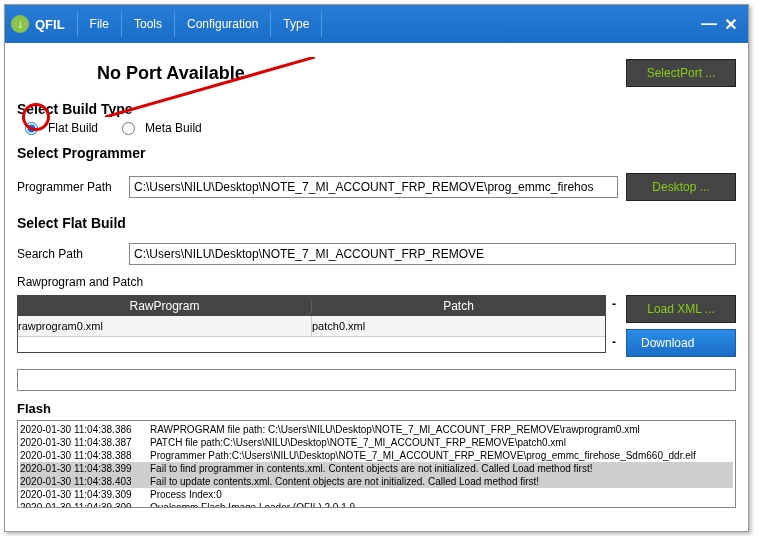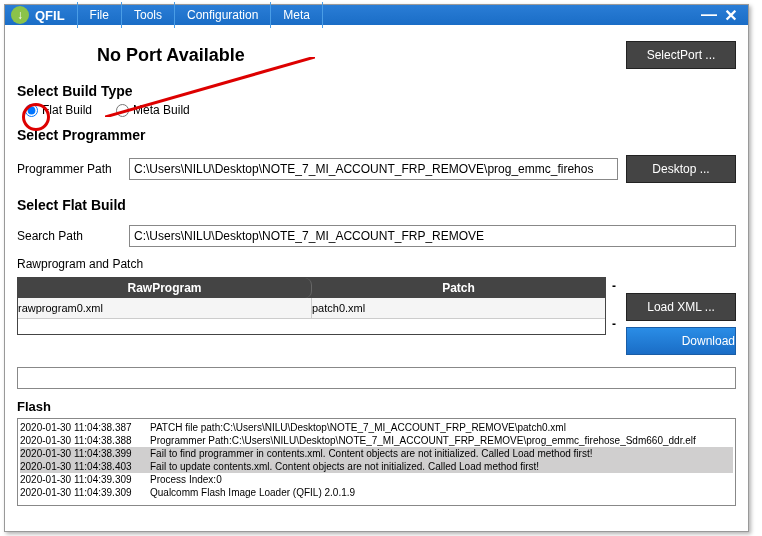--- a/index.html
+++ b/index.html
@@ -1,70 +1,70 @@
 <!DOCTYPE html>
 <html><head>
 <meta charset="utf-8">
 <style>
 * { box-sizing: border-box; margin: 0; padding: 0; }
 body { font-family: Arial, sans-serif; font-size: 12px; background: #fff; width: 762px; height: 536px; overflow: hidden; position: relative; }
 .window { border: 1px solid #999; width: 745px; height: 528px; margin: 4px; position: relative; background: #fff; box-shadow: 2px 2px 4px rgba(0,0,0,0.3); }
-.titlebar { background: linear-gradient(#2a7dd6, #1a6dc6); height: 20px; display: flex; align-items: center; color: #fff; font-weight: bold; justify-content: space-between; }
+.titlebar { background: linear-gradient(#2a7dd6, #1a6dc6); height: 38px; display: flex; align-items: center; color: #fff; font-weight: bold; justify-content: space-between; }
 .titlebar .logo { width: 18px; height: 18px; background: #8bc34a; border-radius: 50%; margin: 0 6px; display: flex; align-items: center; justify-content: center; }
 .titlebar .logo::before { content: "↓"; color: #fff; font-size: 12px; }
 .titlebar .title { padding-right: 12px; font-size: 13px; }
 .menubar { display: flex; }
 .menubar .menuitem { padding: 0 12px; height: 26px; line-height: 26px; border-left: 1px solid #4a9de6; cursor: pointer; font-size: 12px; font-weight: normal; }
 .menubar .menuitem:first-child { border-left: 1px solid #4a9de6; }
 .menubar .menuitem:last-child { border-right: 1px solid #4a9de6; }
 .winbtns { margin-left: auto; display: flex; align-items: center; padding-right: 6px; }
 .winbtns span { width: 22px; text-align: center; cursor: pointer; font-size: 16px; font-weight: bold; }
 .content { padding: 8px 12px; }
 .toprow { display: flex; align-items: center; margin: 8px 0 14px; }
 .porttext { font-size: 18px; font-weight: bold; margin-left: 80px; }
-.btn-dark { background: #444; color: #ffffff; border: 1px solid #222; padding: 6px 14px; font-size: 12px; cursor: pointer; min-width: 110px; }
-.btn-blue { background: linear-gradient(#2a8de6, #1a6dc6); color: #fff; border: 1px solid #1a5da6; padding: 6px 0; font-size: 12px; cursor: pointer; min-width: 110px; text-align: right; }
+.btn-dark { background: #444; color: #84cc16; border: 1px solid #222; padding: 6px 14px; font-size: 12px; cursor: pointer; min-width: 110px; }
+.btn-blue { background: linear-gradient(#2a8de6, #1a6dc6); color: #fff; border: 1px solid #1a5da6; padding: 6px 14px; font-size: 12px; cursor: pointer; min-width: 110px; text-align: left; }
 .section-label { font-size: 14px; font-weight: bold; margin: 6px 0 4px; }
 .radiorow { display: flex; gap: 24px; margin: 4px 0 10px; align-items: center; padding-left: 8px; }
-.radiorow label { display: flex; align-items: center; gap: 4px; font-size: 12px; }
+.radiorow label { display: flex; align-items: center; gap: 10px; font-size: 12px; }
 .fieldrow { display: flex; align-items: center; gap: 8px; margin: 12px 0 10px; }
 .fieldrow .flabel { width: 104px; font-size: 12px; }
 .fieldrow input[type=text] { flex: 1; border: 1px solid #888; padding: 3px 4px; font-size: 12px; height: 22px; }
 .subhead { font-size: 12px; margin: 6px 0 6px; }
 .rp-panel { display: flex; gap: 6px; align-items: flex-start; }
 .rp-table { flex: 1; border: 1px solid #444; }
 .rp-head { background: #444; color: #fff; display: flex; height: 20px; }
-.rp-head div { flex: 1; text-align: center; font-weight: bold; font-size: 12px; line-height: 20px; border-right: 1px solid #666; border-radius: 7px; }
+.rp-head div { flex: 1; text-align: center; font-weight: normal; font-size: 12px; line-height: 20px; border-right: 1px solid #666; border-radius: 7px; }
 .rp-head div:last-child { border-right: none; }
 .rp-body { display: flex; height: 20px; background: #f5f5f5; }
 .rp-body div { flex: 1; font-size: 11px; line-height: 20px; border-right: 1px solid #ccc; }
 .rp-body div:last-child { border-right: none; }
 .rp-spacer { height: 16px; background: #fff; border-top: 1px solid #ccc; }
 .rp-dashes { width: 8px; display: flex; flex-direction: column; justify-content: space-between; height: 56px; font-weight: bold; padding: 2px 0; }
-.rp-btns { display: flex; flex-direction: column; gap: 6px; margin-top: 16px; }
+.rp-btns { display: flex; flex-direction: column; gap: 6px; }
 .progress-box { border: 1px solid #888; height: 22px; margin: 12px 0 10px; }
 .status-box { border: 1px solid #888; height: 88px; overflow-y: scroll; font-size: 10px; line-height: 13px; padding: 2px; position: relative; }
 .status-box .row { white-space: nowrap; }
 .status-box .row.hl { background: #d0cfcf; }
 .status-box .ts { display: inline-block; width: 130px; }
 .annot-circle { position: absolute; left: 17px; top: 98px; width: 28px; height: 28px; border: 3px solid #d00; border-radius: 50%; pointer-events: none; }
 .annot-line { position: absolute; left: 100px; top: 52px; width: 210px; height: 60px; pointer-events: none; }
 </style>
 </head>
 <body>
 
 <div class="window">
   <div class="titlebar">
     <div class="logo"></div>
     <div class="title">QFIL</div>
     <div class="menubar">
       <div class="menuitem">File</div>
       <div class="menuitem">Tools</div>
       <div class="menuitem">Configuration</div>
-      <div class="menuitem">Meta</div>
+      <div class="menuitem">Type</div>
     </div>
     <div class="winbtns">
       <span>—</span>
       <span>✕</span>
     </div>
   </div>
 
   <div class="content">
     <div class="toprow">
       <div class="porttext">No Port Available</div>
@@ -116,20 +116,21 @@
       <div class="rp-btns">
         <button class="btn-dark">Load XML ...</button>
         <button class="btn-blue">Download</button>
       </div>
     </div>
 
     <div class="progress-box"></div>
 
     <div class="section-label" style="font-size:13px">Flash</div>
     <div class="status-box" id="status-box">
+        <div class="row"><span class="ts">2020-01-30 11:04:38.386</span><span>RAWPROGRAM file path: C:\Users\NILU\Desktop\NOTE_7_MI_ACCOUNT_FRP_REMOVE\rawprogram0.xml</span></div>
         <div class="row"><span class="ts">2020-01-30 11:04:38.387</span><span>PATCH file path:C:\Users\NILU\Desktop\NOTE_7_MI_ACCOUNT_FRP_REMOVE\patch0.xml</span></div>
         <div class="row"><span class="ts">2020-01-30 11:04:38.388</span><span>Programmer Path:C:\Users\NILU\Desktop\NOTE_7_MI_ACCOUNT_FRP_REMOVE\prog_emmc_firehose_Sdm660_ddr.elf</span></div>
         <div class="row hl"><span class="ts">2020-01-30 11:04:38.399</span><span>Fail to find programmer in contents.xml. Content objects are not initialized. Called Load method first!</span></div>
         <div class="row hl"><span class="ts">2020-01-30 11:04:38.403</span><span>Fail to update contents.xml. Content objects are not initialized. Called Load method first!</span></div>
         <div class="row"><span class="ts">2020-01-30 11:04:39.309</span><span>Process Index:0</span></div>
         <div class="row"><span class="ts">2020-01-30 11:04:39.309</span><span>Qualcomm Flash Image Loader (QFIL) 2.0.1.9</span></div>
       </div>
   </div>
 
   <div class="annot-circle"></div>

